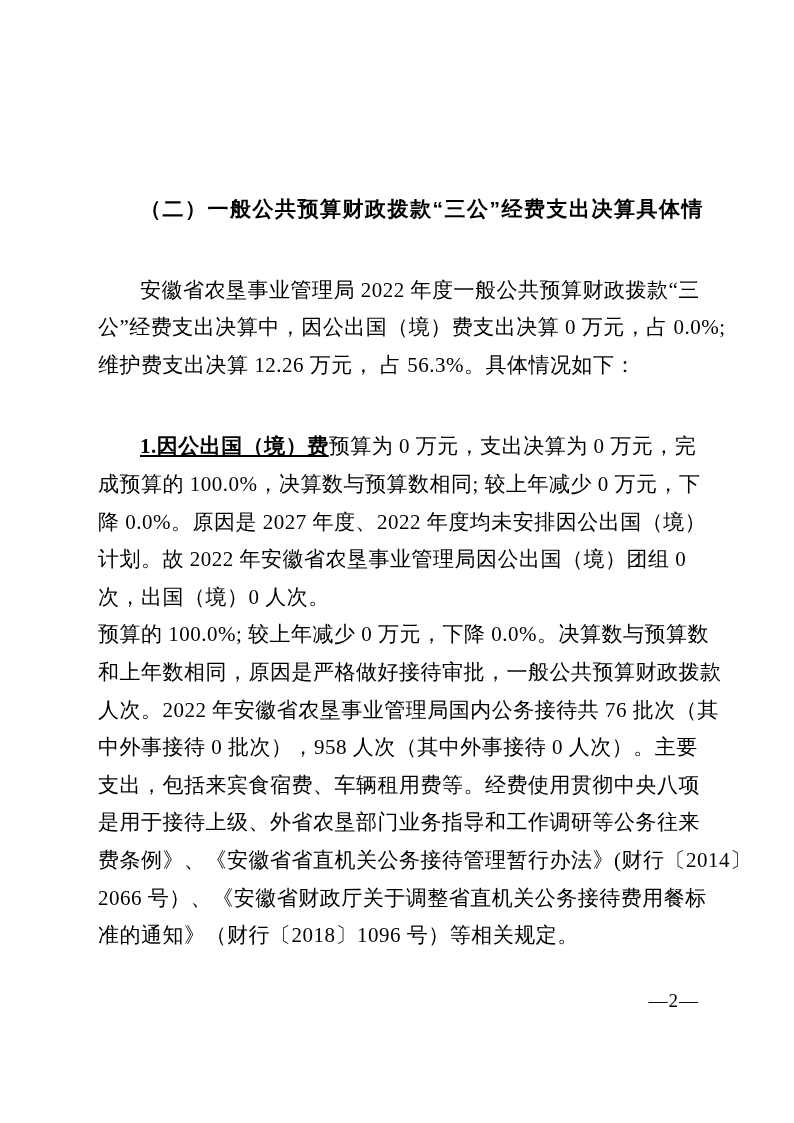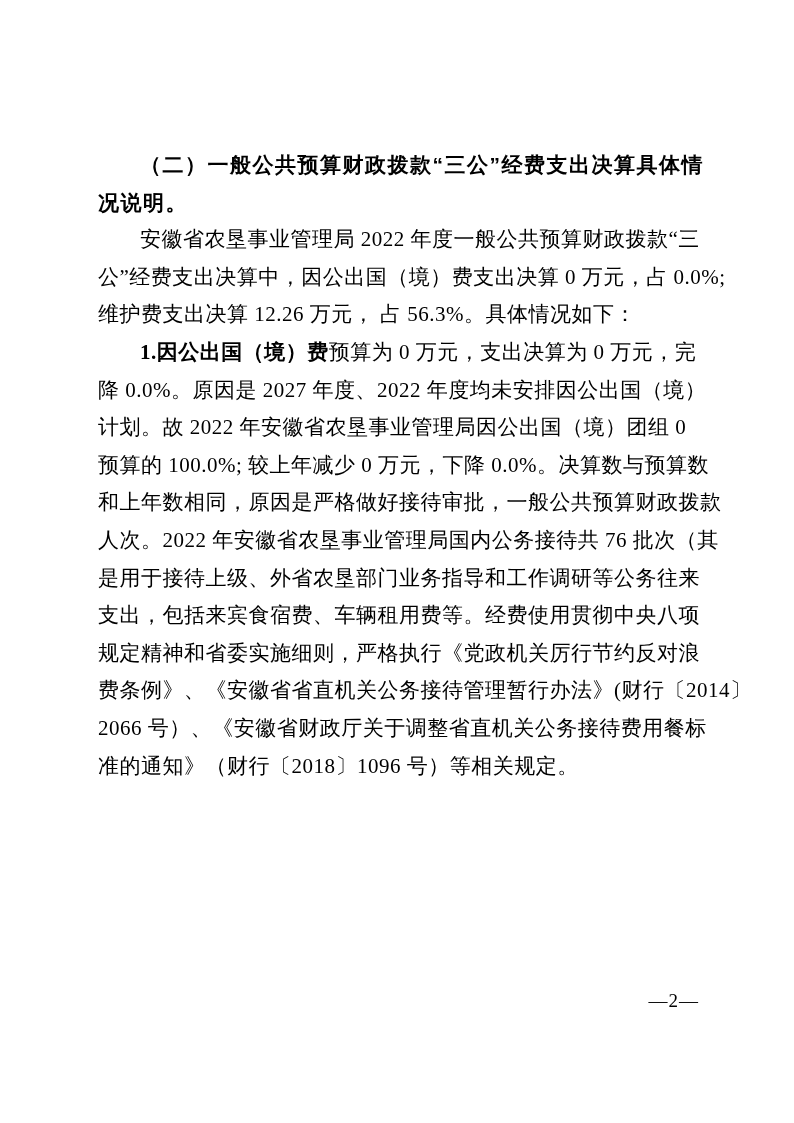--- a/index.html
+++ b/index.html
@@ -25,62 +25,65 @@
     color: #000000;
   }
   .line {
     height: 37.6px;
     line-height: 37.6px;
     white-space: nowrap;
     letter-spacing: 0.5px;
   }
   .line.indent {
     text-indent: 2em;
+    margin-top: 44px;
   }
   .heading {
     font-weight: 700;
     letter-spacing: 1.5px;
     font-family: "Liberation Sans", "DejaVu Sans", sans-serif;
   }
   .lead-bold {
     font-weight: 700;
+    text-decoration: underline;
   }
   .page-number {
     position: absolute;
     top: 990px;
     right: 95px;
     font-family: "Liberation Serif", "DejaVu Serif", serif;
     font-size: 19px;
     letter-spacing: 1px;
     color: #000000;
   }
 </style>
 </head>
 <body>
 
 <div class="page">
   <div class="content">
 
     <div class="line heading indent">（二）一般公共预算财政拨款“三公”经费支出决算具体情</div>
-    <div class="line heading">况说明。</div>
 
     <div class="line indent">安徽省农垦事业管理局 2022 年度一般公共预算财政拨款“三</div>
     <div class="line">公”经费支出决算中，因公出国（境）费支出决算 0 万元，占 0.0%;</div>
     <div class="line">维护费支出决算 12.26 万元， 占 56.3%。具体情况如下：</div>
 
     <div class="line indent"><span class="lead-bold">1.因公出国（境）费</span><span>预算为 0 万元，支出决算为 0 万元，完</span></div>
+    <div class="line">成预算的 100.0%，决算数与预算数相同; 较上年减少 0 万元，下</div>
     <div class="line">降 0.0%。原因是 2027 年度、2022 年度均未安排因公出国（境）</div>
     <div class="line">计划。故 2022 年安徽省农垦事业管理局因公出国（境）团组 0</div>
+    <div class="line">次，出国（境）0 人次。</div>
 
     <div class="line">预算的 100.0%; 较上年减少 0 万元，下降 0.0%。决算数与预算数</div>
     <div class="line">和上年数相同，原因是严格做好接待审批，一般公共预算财政拨款</div>
     <div class="line">人次。2022 年安徽省农垦事业管理局国内公务接待共 76 批次（其</div>
+    <div class="line">中外事接待 0 批次），958 人次（其中外事接待 0 人次）。主要</div>
+    <div class="line">支出，包括来宾食宿费、车辆租用费等。经费使用贯彻中央八项</div>
     <div class="line">是用于接待上级、外省农垦部门业务指导和工作调研等公务往来</div>
-    <div class="line">支出，包括来宾食宿费、车辆租用费等。经费使用贯彻中央八项</div>
-    <div class="line">规定精神和省委实施细则，严格执行《党政机关厉行节约反对浪</div>
     <div class="line">费条例》、《安徽省省直机关公务接待管理暂行办法》(财行〔2014〕</div>
     <div class="line">2066 号）、《安徽省财政厅关于调整省直机关公务接待费用餐标</div>
     <div class="line">准的通知》（财行〔2018〕1096 号）等相关规定。</div>
 
   </div>
 
   <div class="page-number">—2—</div>
 </div>
 
 </body></html>

